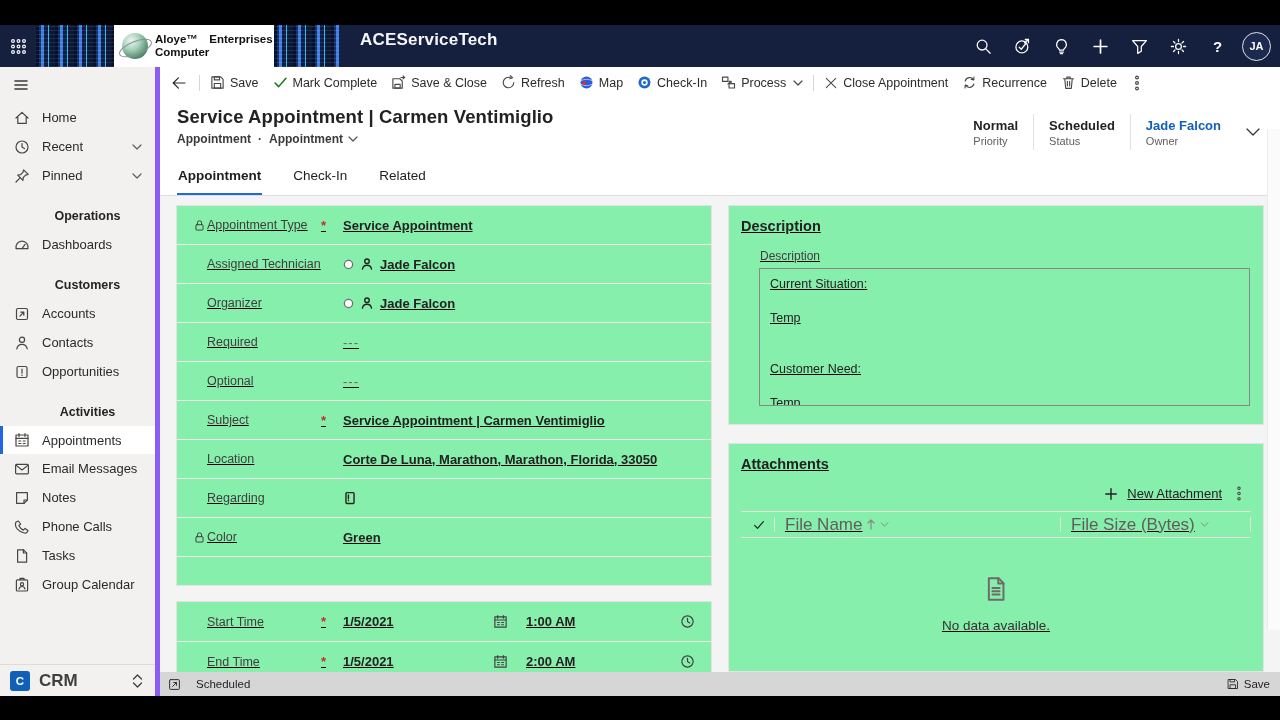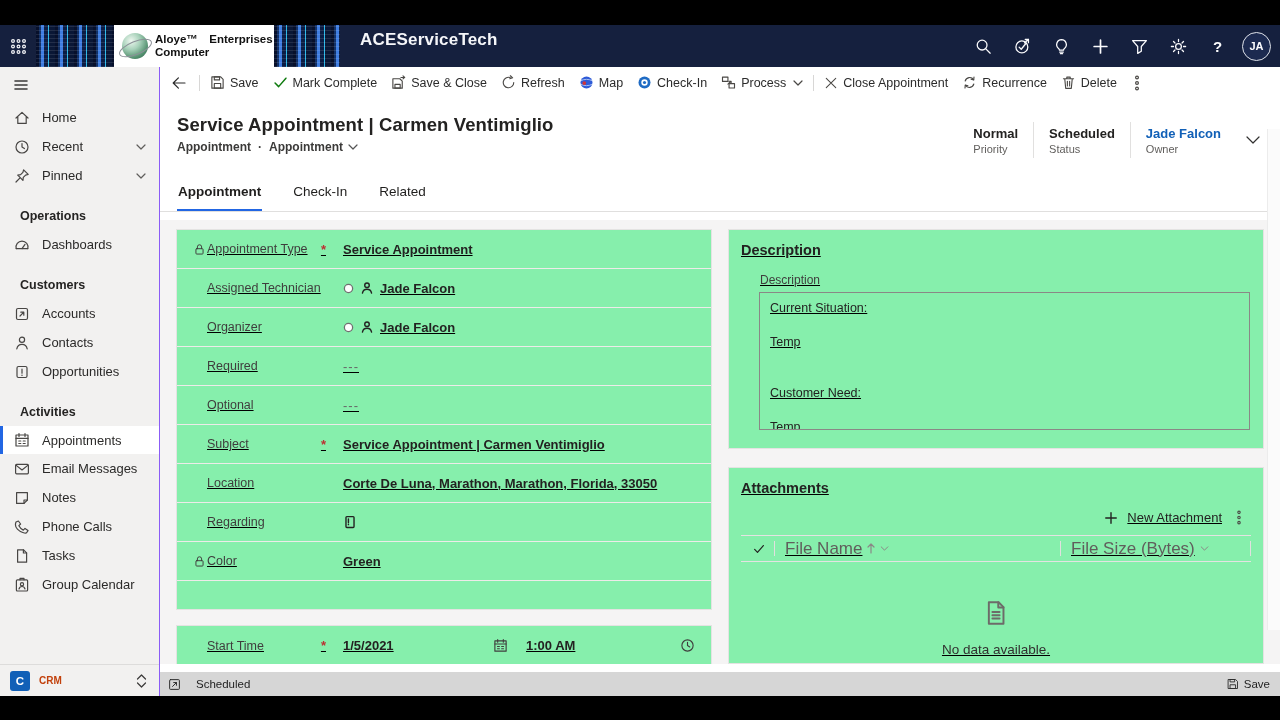--- a/index.html
+++ b/index.html
@@ -22,34 +22,34 @@
   .globe { width:26px; height:26px; border-radius:50%; flex:0 0 26px; position:relative;
     background: radial-gradient(circle at 35% 30%, #eef7f0 0%, #a9d2bb 35%, #53906f 70%, #2c5a45 100%); }
   .globe::after { content:""; position:absolute; left:-4px; top:8px; width:33px; height:12px; border:1px solid #8b9097; border-radius:50%; transform:rotate(-22deg); }
   .brand-text { display:flex; font-size:11.5px; font-weight:700; line-height:1.12; color:#111; }
   .appname { position:absolute; left:360px; top:0; height:30px; display:flex; align-items:center; font-size:17px; font-weight:600; letter-spacing:.2px; }
   .tb-right { position:absolute; right:4px; top:0; height:42px; display:flex; align-items:center; }
   .tb-btn { width:39px; height:42px; display:flex; align-items:center; justify-content:center; color:#fbfbfd; cursor:pointer; }
   .avatar { width:29px; height:29px; border-radius:50%; border:1px solid #dfe3ea; background:#1c2a50; display:flex; align-items:center; justify-content:center; font-size:11px; font-weight:700; }
 
   
-  .sidebar { position:absolute; top:42px; left:0; width:160px; height:629px; background:#f2f1f0; border-right:1px solid #8b5cf6; }
+  .sidebar { position:absolute; top:42px; left:0; width:160px; height:629px; background:#f2f1f0; border-right:5px solid #8b5cf6;text-align:center; }
   .side-burger { height:36px; display:flex; align-items:center; padding-left:13px; color:#3b3a39; cursor:pointer; }
   .side-item { height:29px; display:flex; align-items:center; padding-left:14px; gap:12px; font-size:13px; color:#2b2a29; cursor:pointer; }
   .side-item .sic { width:16px; height:16px; color:#484644; display:flex; }
   .side-item .chev { margin-left:auto; margin-right:13px; color:#605e5c; display:flex; }
   .side-item.active { background:#fff; border-left:3px solid #2266e3; padding-left:11px; height:28px; }
   .side-group { margin:19px 0 7px 0; padding-left:20px; font-size:12.5px; font-weight:700; color:#252423; }
   .side-footer { position:absolute; bottom:0; left:0; width:100%; height:32px; border-top:1px solid #dddcdb; background:#f2f1f0; display:flex; align-items:center; padding:0 12px 0 10px; gap:9px; }
   .crm-badge { width:20px; height:20px; border-radius:3px; background:#1160b7; color:#fff; font-size:11.5px; font-weight:700; display:flex; align-items:center; justify-content:center; }
-  .crm-label { font-size:10px; font-weight:700; color:#c2410c; }
+  .crm-label { font-size:17px; font-weight:700; color:#404040; }
   .crm-switch { margin-left:auto; color:#3b3a39; display:flex; }
 
   
-  .main { position:absolute; top:42px; left:160px; width:1120px; height:629px; display:flex; flex-direction:column; background:#fff;gap:8px; }
+  .main { position:absolute; top:42px; left:160px; width:1120px; height:629px; display:flex; flex-direction:column; background:#fff; }
   .cmdbar { height:31px; display:flex; align-items:center; padding:0 4px 0 2px; white-space:nowrap; overflow:hidden; }
   .cmd-back { width:34px; height:100%; display:flex; align-items:center; justify-content:center; color:#2b2b2b; cursor:pointer; }
   .cmd-sep { width:1px; height:16px; background:#d8d7d6; margin:0 3px; }
   .cmd-btn { height:100%; display:flex; align-items:center; gap:5px; padding:0 7px; font-size:12.5px; color:#2b2b2b; cursor:pointer; }
   .cmd-btn .cic { display:flex; color:#4a4845; }
   .cmd-chev { display:flex; color:#4a4845; margin-left:2px; }
   .cmd-more { width:26px; height:100%; display:flex; align-items:center; justify-content:center; color:#4a4845; cursor:pointer; }
 
   .rec-header { height:60px; display:flex; justify-content:space-between; padding:8px 10px 0 17px; }
   .rh-title { font-size:18.5px; font-weight:700; color:#232221; letter-spacing:.1px; }

